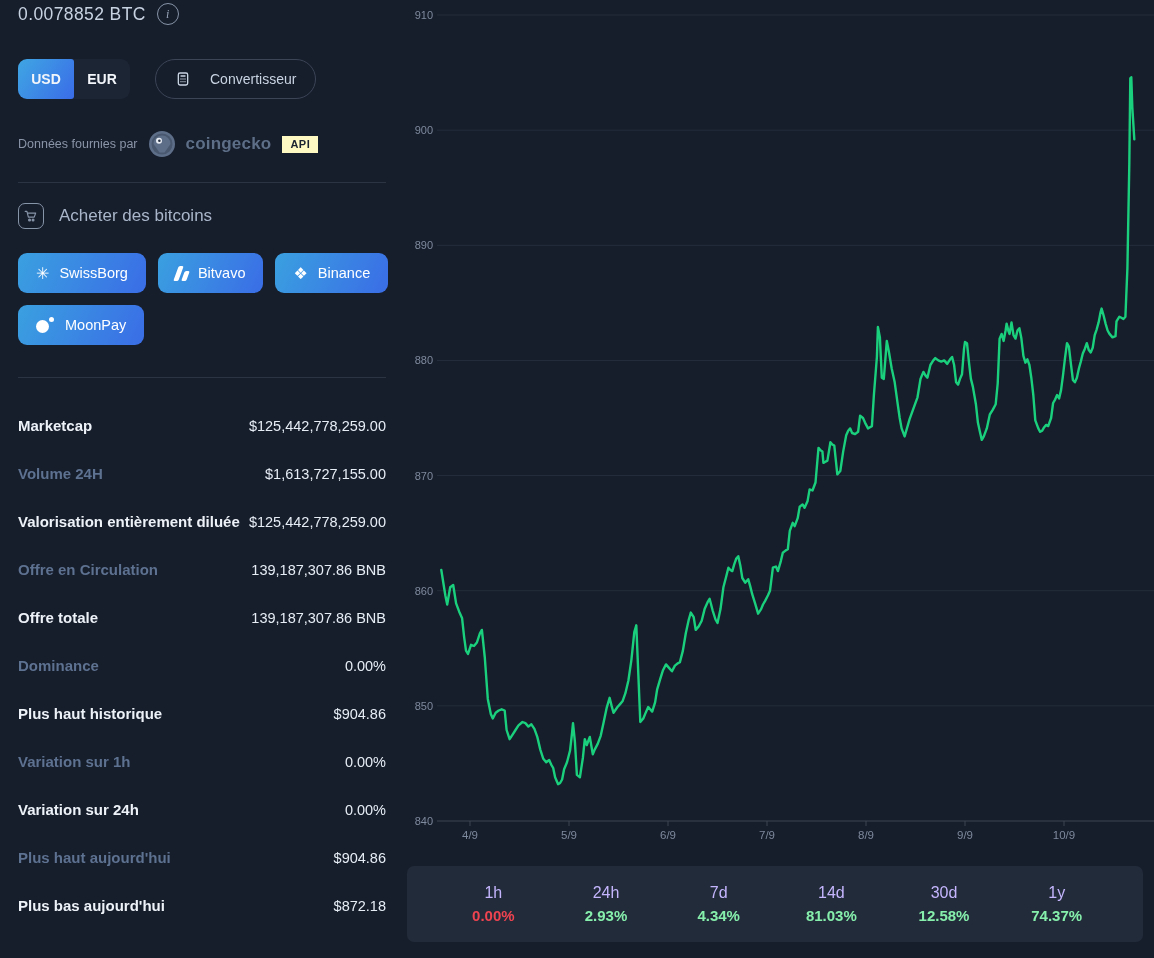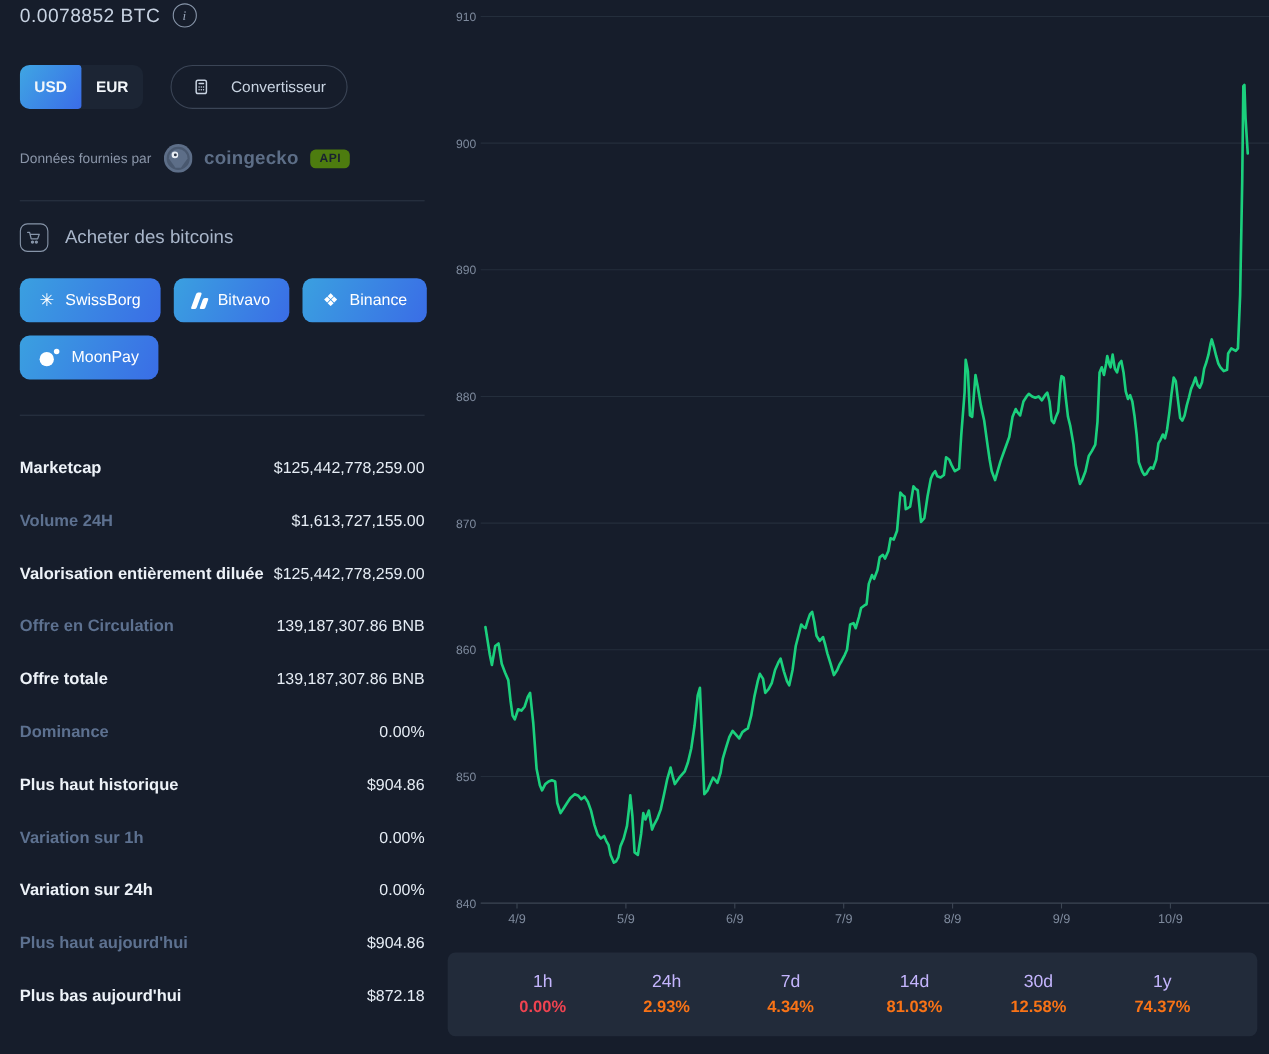--- a/index.html
+++ b/index.html
@@ -20,22 +20,22 @@
   .seg{width:56px;height:40px;display:flex;align-items:center;justify-content:center;
     font-weight:700;font-size:14px;color:#f2f6fa;background:transparent;border:none;cursor:pointer;
     font-family:inherit}
   .seg.active{background:linear-gradient(125deg,#3fa6e3,#3a6ce8);border-radius:3px}
   .converter-btn{height:40px;display:flex;align-items:center;gap:19px;padding:0 19px;
     background:transparent;border:1px solid #3b4556;border-radius:20px;color:#c9d4e2;
     font-size:14px;cursor:pointer;font-family:inherit}
   .provider-row{position:absolute;top:131px;left:0;display:flex;align-items:center;gap:11px;
     font-size:12.5px;color:#8a95a8}
   .cg-text{font-size:17px;font-weight:700;color:#5d6e87;letter-spacing:.2px}
-  .api-badge{background:#4d7c0f;color:#1a2230;font-weight:700;font-size:11px;
-    padding:2.5px 8px;border-radius:5px;letter-spacing:.5px}
+  .api-badge{background:#fef9c3;color:#1a2230;font-weight:700;font-size:11px;
+    padding:2.5px 8px;border-radius:0;letter-spacing:.5px}
   .divider{position:absolute;left:0;width:368px;height:1px;background:#2a3442}
   .d1{top:182px}.d2{top:377px}
   .buy-header{position:absolute;top:203px;left:0;display:flex;align-items:center;gap:15px;
     color:#a9b6ca;font-size:17px}
   .cart-box{width:24px;height:24px;border:1.5px solid #8795a9;border-radius:7px;
     display:flex;align-items:center;justify-content:center}
   .buy-buttons{position:absolute;top:253px;left:0;width:378px;display:flex;flex-wrap:wrap;gap:12px}
   .buy-btn{height:40px;border:none;border-radius:9px;cursor:pointer;font-family:inherit;
     background:linear-gradient(115deg,#3aa0e0 0%,#3a6de6 100%);
     color:#fff;font-size:14.5px;display:flex;align-items:center;gap:10px;padding:0 18px}
@@ -57,21 +57,21 @@
   .stat-label.muted{color:#5d7190}
   .stat-value{font-size:14.5px;line-height:24px;color:#e6edf5;text-align:right;flex:0 0 auto}
   
   .chart-area{position:absolute;left:405px;top:0;width:749px;height:958px}
   svg{display:block;font-family:inherit}
   .perf-panel{position:absolute;left:2px;top:866px;width:736px;height:76px;
     background:#222b3a;border-radius:7px;display:flex;padding:0 30px;box-sizing:border-box}
   .perf-col{flex:1;display:flex;flex-direction:column;align-items:center;justify-content:center;gap:5px}
   .perf-label{font-size:16px;color:#c4b5fd}
   .perf-value{font-size:15px;font-weight:700}
-  .perf-value.up{color:#f97316}
+  .perf-value.up{color:#86efac}
   .perf-value.down{color:#ef4350}
 </style>
 </head>
 <body>
 
 <div>
 
   <aside class="sidebar">
 
     <div class="title-row">

